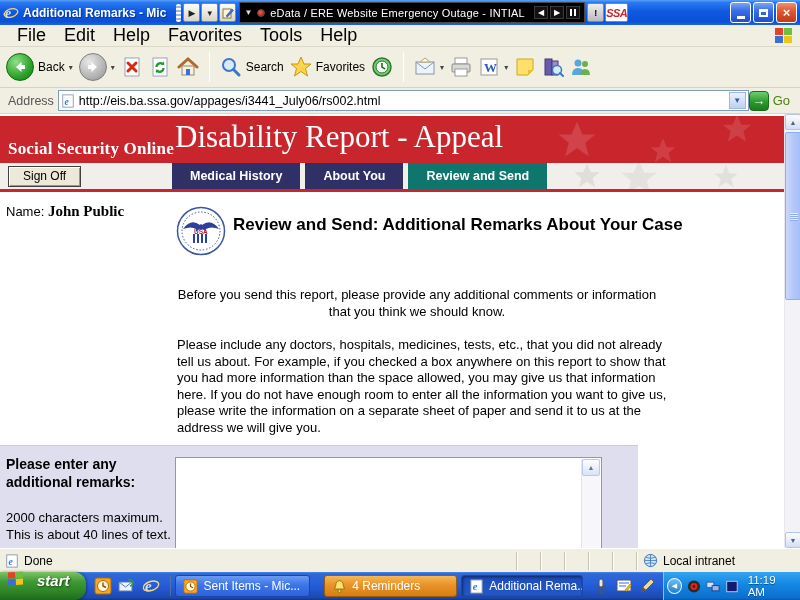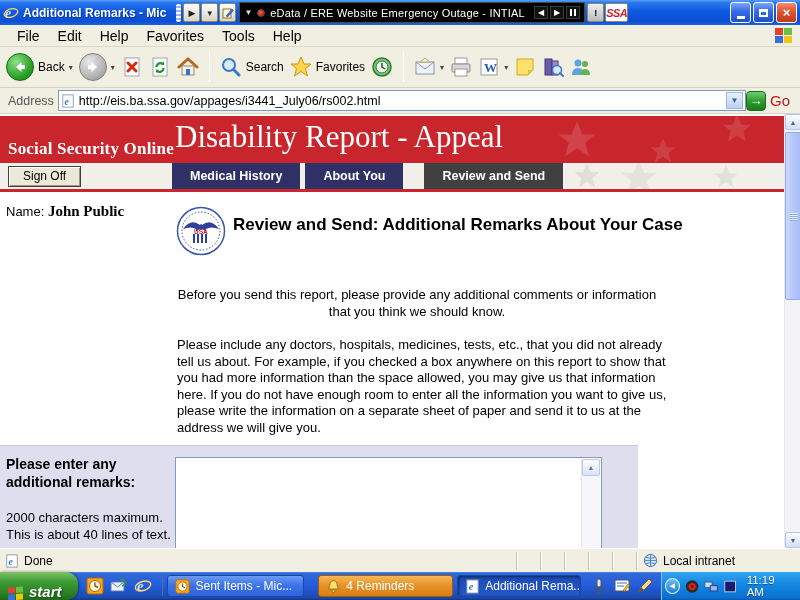--- a/index.html
+++ b/index.html
@@ -30,21 +30,21 @@
   .warn-btn { color:#000; font-weight:bold; background:linear-gradient(#eee,#bbb); }
   .win-btns { margin-left:auto; display:flex; gap:2px; }
   .wbtn { width:21px; height:21px; border-radius:3px; border:1px solid #fff; display:flex; align-items:center; justify-content:center;
     background:linear-gradient(180deg,#7ba5f5 0%,#3a6fe8 40%,#1e4fc8 100%); color:#fff; font-size:13px; font-weight:bold; }
   .wbtn.close { background:linear-gradient(180deg,#f09072 0%,#df5a35 40%,#c33a15 100%); }
   .glyph-min { display:block; width:8px; height:3px; background:#fff; margin-top:10px; }
   .glyph-rest { display:block; width:9px; height:8px; border:2px solid #fff; border-top-width:3px; }
 
   
   .menubar { height:22px; flex:none; display:flex; align-items:center; background:#f1efe2; border-bottom:1px solid #dcd8c8; padding-left:8px; }
-  .menu-item { font-size:14px; color:#000; padding:17px 9px; }
+  .menu-item { font-size:18px; color:#000; padding:17px 9px; }
   .winflag { margin-left:auto; margin-right:8px; display:grid; grid-template-columns:8px 8px; grid-template-rows:7px 7px; gap:1px; }
   .winflag i { display:block; }
   .wf-r{background:#e4402a;} .wf-g{background:#6cbe45;} .wf-b{background:#3a6fd8;} .wf-y{background:#f0c51a;}
 
   
   .toolbar { height:41px; flex:none; display:flex; align-items:center; background:#f1efe2; border-bottom:1px solid #d8d4c4; padding:0 6px; gap:6px; }
   .tb-group { display:flex; align-items:center; gap:4px; }
   .tb-sep { width:1px; height:30px; background:#cfcbbb; border-right:1px solid #fff; margin:0 4px; }
   .nav-circle { width:28px; height:28px; border-radius:50%; display:flex; align-items:center; justify-content:center; }
   .nav-back { background:radial-gradient(circle at 35% 30%,#8fe08a,#2da32b 60%,#147a12); border:1px solid #0d6b0c; }
@@ -55,38 +55,38 @@
 
   
   .addressbar { height:26px; flex:none; display:flex; align-items:center; background:#f1efe2; border-bottom:1px solid #d8d4c4; padding:0 4px; }
   .addr-label { font-size:12.5px; color:#555; padding:0 4px; }
   .addr-input { flex:1; height:21px; background:#fff; border:1px solid #7f9db9; display:flex; align-items:center; padding:0 2px; gap:4px; }
   .addr-url { font-size:12.5px; color:#000; white-space:nowrap; overflow:hidden; flex:1; }
   .addr-dd { width:17px; height:17px; background:linear-gradient(#eaf1fd,#bcd0f5); border:1px solid #9db6e4; display:flex; align-items:center; justify-content:center; font-size:8px; color:#3a5a9c; }
   .go-btn { display:flex; align-items:center; gap:4px; padding-right:6px; }
   .go-arrow { width:20px; height:20px; border-radius:4px; border:1px solid #1b6b1b; display:flex; align-items:center; justify-content:center;
     background:linear-gradient(180deg,#6fce6f,#2c9a2c 55%,#1d7a1d); color:#fff; font-size:13px; font-weight:bold; }
-  .go-text { font-size:15px; color:#b91c1c; }
+  .go-text { font-size:13px; color:#4d7c0f; }
 
   
   .viewport { flex:1; display:flex; background:#fff; position:relative; min-height:0; }
   .page { width:784px; position:relative; background:#fff; overflow:hidden; border-top:2px solid #fff; }
 
   .banner { position:absolute; left:0; top:0; width:100%; height:47px; background:#c9252d; overflow:hidden; }
   .brand { position:absolute; left:8px; bottom:4px; color:#fff; font-family:"Liberation Serif", serif; font-weight:bold; font-size:17px; letter-spacing:.2px; }
   .banner-title { position:absolute; left:175px; top:3px; color:#fff; font-family:"Liberation Serif", serif; font-size:31px; white-space:nowrap; }
   .star { position:absolute; }
 
   .tabrow { position:absolute; left:0; top:47px; width:100%; height:26px; background:#f0efe9; overflow:hidden; }
   .signoff { position:absolute; left:8px; top:3px; padding:2px 14px 3px; font-size:12px; color:#000; background:#ece9d8;
     border:1px solid #404040; box-shadow:inset 1px 1px 0 #fff, inset -1px -1px 0 #9a9a8a; }
   .tabs { position:absolute; left:172px; top:0; height:26px; display:flex; gap:5px; }
   .tab { height:26px; display:flex; align-items:center; justify-content:center; background:#2f3166; color:#fff;
     font-weight:bold; font-size:12.5px; padding:0 18px; }
-  .tab.active { background:#404040;margin-left:16px; }
+  .tab.active { background:#0f766e; }
   .redline { position:absolute; left:0; top:73px; width:100%; height:3px; background:#c9252d; }
 
   .claimant { position:absolute; left:6px; top:87px; font-size:13px; line-height:16px; color:#000; }
   .serif-bold { font-family:"Liberation Serif", serif; font-weight:bold; font-size:15px; }
 
   .seal { position:absolute; left:176px; top:90px; width:50px; height:50px; }
   .page-heading { position:absolute; left:233px; top:97px; width:535px; font-size:17px; line-height:23px; font-weight:bold; color:#000; }
   .para1 { position:absolute; left:177px; top:171px; width:480px; font-size:13px; line-height:16.5px; color:#000;text-align:center; }
   .para2 { position:absolute; left:177px; top:221px; width:493px; font-size:13px; line-height:16.5px; color:#000; }
 
@@ -112,21 +112,21 @@
   .statusbar { height:24px; flex:none; display:flex; align-items:center; background:#f1efe2; border-top:1px solid #fff; font-size:12px; color:#000; }
   .st-left { flex:1; display:flex; align-items:center; gap:5px; padding-left:5px; }
   .st-cell { width:24px; height:18px; border-left:1px solid #c6c2b2; box-shadow:1px 0 0 #fff inset; }
   .st-zone { width:150px; height:18px; border-left:1px solid #c6c2b2; box-shadow:1px 0 0 #fff inset; display:flex; align-items:center; gap:5px; padding-left:6px; }
   .st-grip { width:14px; height:18px; }
   .doc-ico { width:14px; height:16px; }
 
   
   .taskbar { height:28px; flex:none; display:flex; align-items:stretch;
     background:linear-gradient(180deg,#4c8bea 0%,#3168d5 6%,#245edc 45%,#1c49b0 92%,#15367e 100%); }
-  .startbtn { flex:none; display:flex; align-items:flex-end; gap:6px; padding:0 16px 0 8px; border-radius:0 12px 12px 0;
+  .startbtn { flex:none; display:flex; align-items:flex-start; gap:14px; padding:0 16px 0 8px; border-radius:0 12px 12px 0;
     background:linear-gradient(180deg,#7fc267 0%,#3d9a33 35%,#2e8527 70%,#1e6a1a 100%); box-shadow:1px 0 3px rgba(0,0,0,.4); }
   .start-label { color:#fff; font-weight:bold; font-style:italic; font-size:15px; text-shadow:1px 1px 2px #1a4a12; }
   .startflag { display:grid; grid-template-columns:7px 7px; grid-template-rows:6px 6px; gap:1px; transform:skewY(-4deg); }
   .quick { display:flex; align-items:center; gap:6px; padding:0 8px; }
   .ql-ico { width:18px; height:18px; }
   .tb-divider { width:2px; margin:4px 2px; background:rgba(255,255,255,.35); border-right:1px solid rgba(0,0,0,.25); }
   .taskbtn { display:flex; align-items:center; gap:5px; margin:3px 2px; padding:0 7px; border-radius:3px; font-size:12px; color:#fff; white-space:nowrap; overflow:hidden;
     background:linear-gradient(180deg,#6b9bf2 0%,#3d74e8 45%,#2c63dd 100%); border:1px solid #1b46a8; }
   .taskbtn.t1 { width:142px; }
   .taskbtn.alert { width:140px; background:linear-gradient(180deg,#f6b854 0%,#e8932a 45%,#d87d12 100%); border-color:#9a5c0a;margin-left:12px; }

